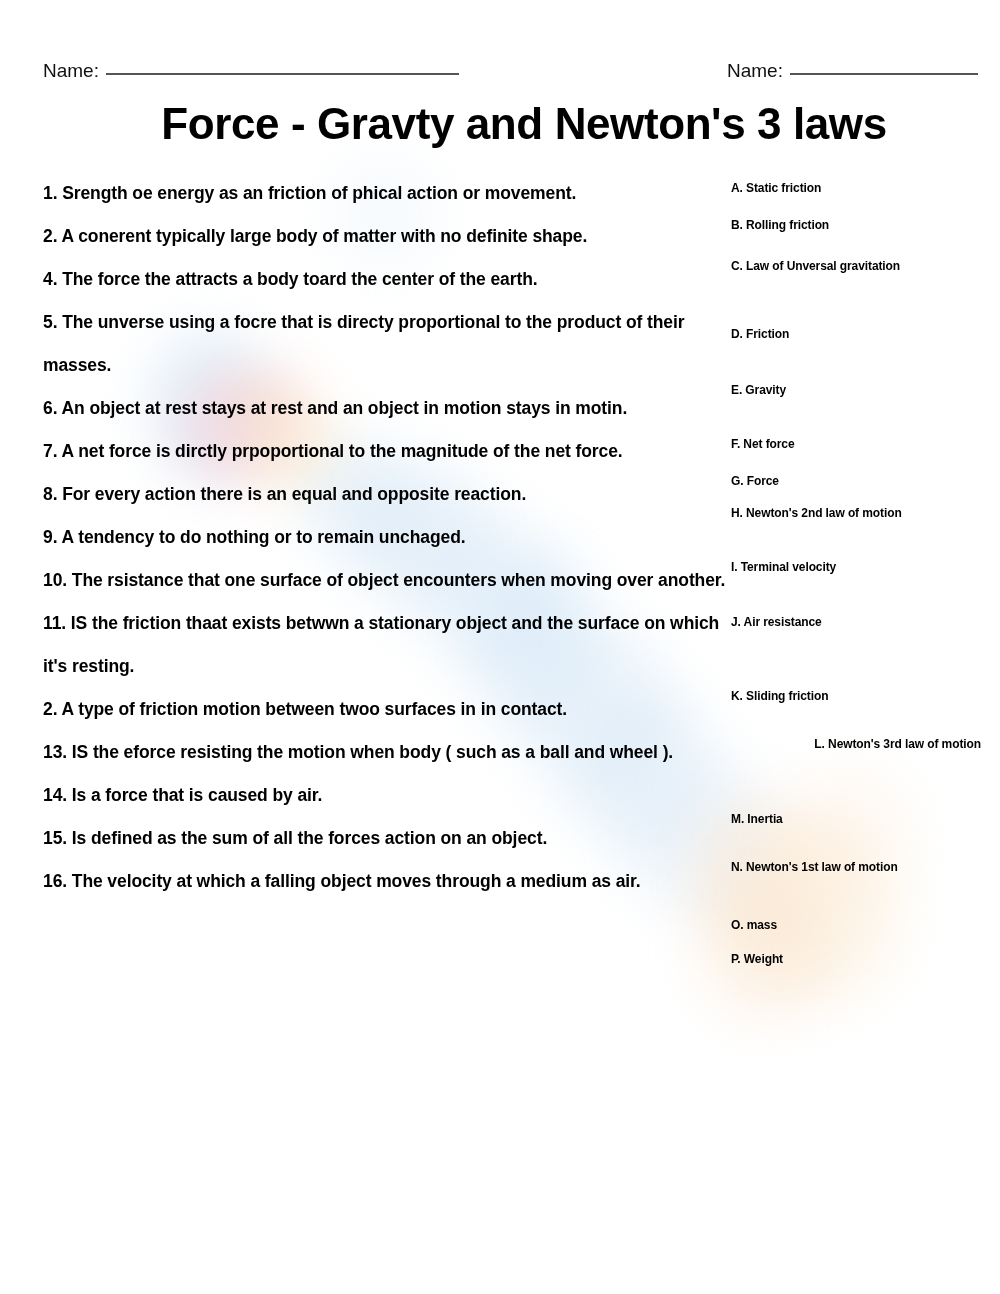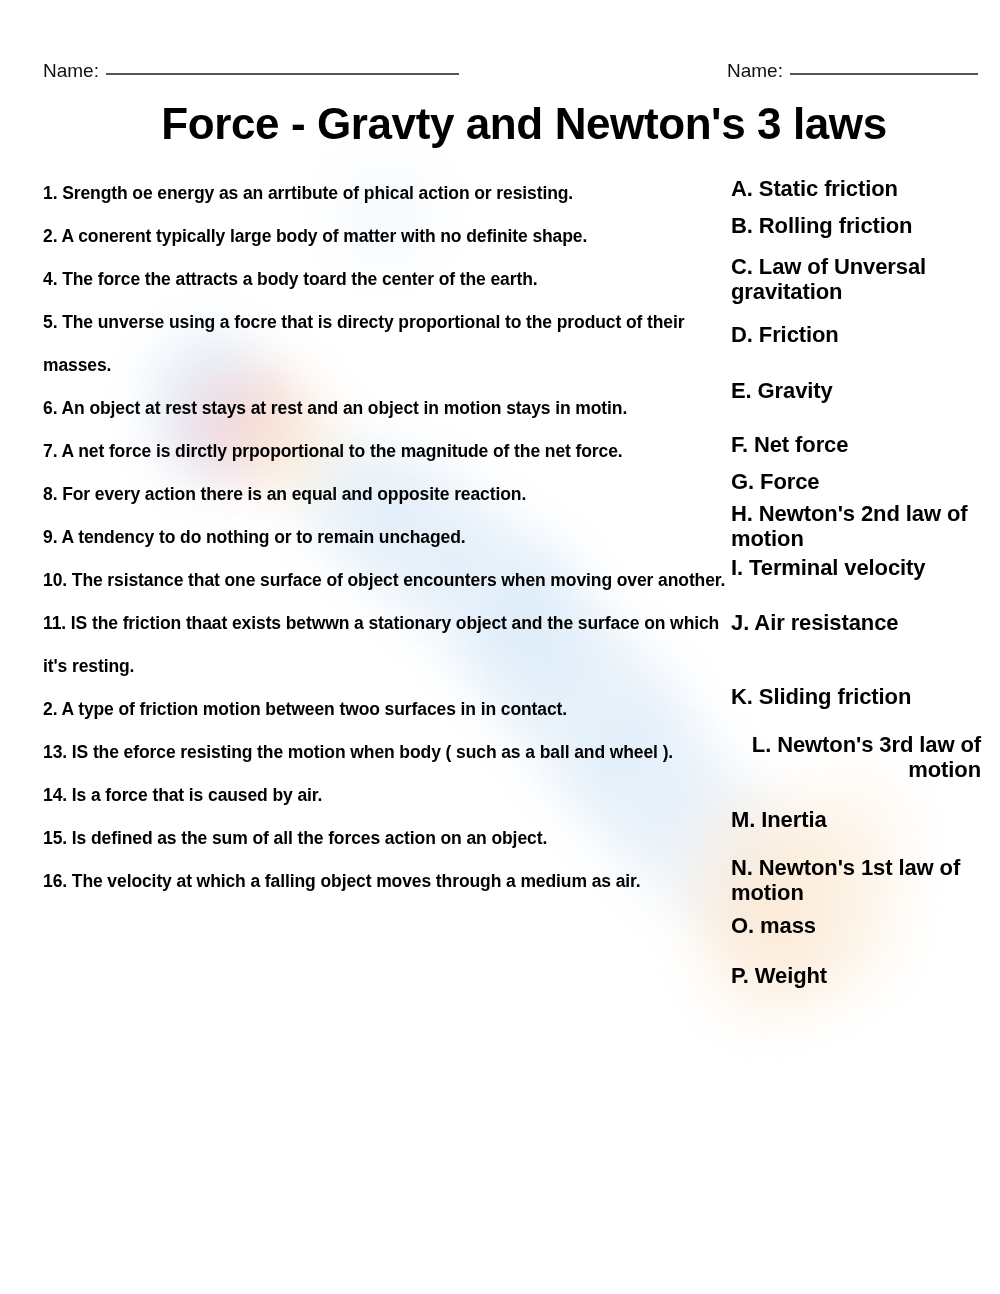--- a/index.html
+++ b/index.html
@@ -102,21 +102,21 @@
   .question.wrap { white-space: normal; }
 
   #answers-column {
     position: absolute;
     left: 731px;
     top: 172px;
     width: 255px;
   }
   .answer {
     position: absolute;
-    font-size: 22px;
+    font-size: 12px;
     font-weight: bold;
     line-height: 25px;
     letter-spacing: -0.1px;
     width: 250px;
   }
 </style>
 </head>
 <body>
 
 <div id="watermark">
@@ -149,21 +149,21 @@
     <span class="field-label">Name:</span>
     <span class="rule" id="date-rule"></span>
   </div>
 
 </div>
 
 <div id="page-title">Force - Gravty and Newton's 3 laws</div>
 
 <div id="content">
   <div id="questions-column">
-      <div class="question"><span>1.</span><span> Srength oe energy as an arrtibute of phical action or resisting.</span></div>
+      <div class="question"><span>1.</span><span> Srength oe energy as an friction of phical action or movement.</span></div>
       <div class="question"><span>2.</span><span> A conerent typically large body of matter with no definite shape.</span></div>
       <div class="question"><span>4.</span><span> The force the attracts a body toard the center of the earth.</span></div>
       <div class="question wrap"><span>5.</span><span> The unverse using a focre that is directy proportional to the product of their masses.</span></div>
       <div class="question"><span>6.</span><span> An object at rest stays at rest and an object in motion stays in motin.</span></div>
       <div class="question"><span>7.</span><span> A net force is dirctly prpoportional to the magnitude of the net force.</span></div>
       <div class="question"><span>8.</span><span> For every action there is an equal and opposite reaction.</span></div>
       <div class="question"><span>9.</span><span> A tendency to do nothing or to remain unchaged.</span></div>
       <div class="question wrap"><span>10.</span><span> The rsistance that one surface of object encounters when moving over another.</span></div>
       <div class="question wrap"><span>11.</span><span> IS the friction thaat exists betwwn a stationary object and the surface on which it's resting.</span></div>
       <div class="question"><span>2.</span><span> A type of friction motion between twoo surfaces in in contact.</span></div>
@@ -181,15 +181,15 @@
       <div class="answer" style="top: 260px;"><span>F.</span><span> Net force</span></div>
       <div class="answer" style="top: 297px;"><span>G.</span><span> Force</span></div>
       <div class="answer" style="top: 329px;"><span>H.</span><span> Newton's 2nd law of motion</span></div>
       <div class="answer" style="top: 383px;"><span>I.</span><span> Terminal velocity</span></div>
       <div class="answer" style="top: 438px;"><span>J.</span><span> Air resistance</span></div>
       <div class="answer" style="top: 512px;"><span>K.</span><span> Sliding friction</span></div>
       <div class="answer" style="top: 560px; text-align: right;"><span>L.</span><span> Newton's 3rd law of motion</span></div>
       <div class="answer" style="top: 635px;"><span>M.</span><span> Inertia</span></div>
       <div class="answer" style="top: 683px;"><span>N.</span><span> Newton's 1st law of motion</span></div>
       <div class="answer" style="top: 741px;"><span>O.</span><span> mass</span></div>
-      <div class="answer" style="top: 775px; margin-top: 16px;"><span>P.</span><span> Weight</span></div>
+      <div class="answer" style="top: 775px;"><span>P.</span><span> Weight</span></div>
     </div>
 </div>
 
 </body></html>

